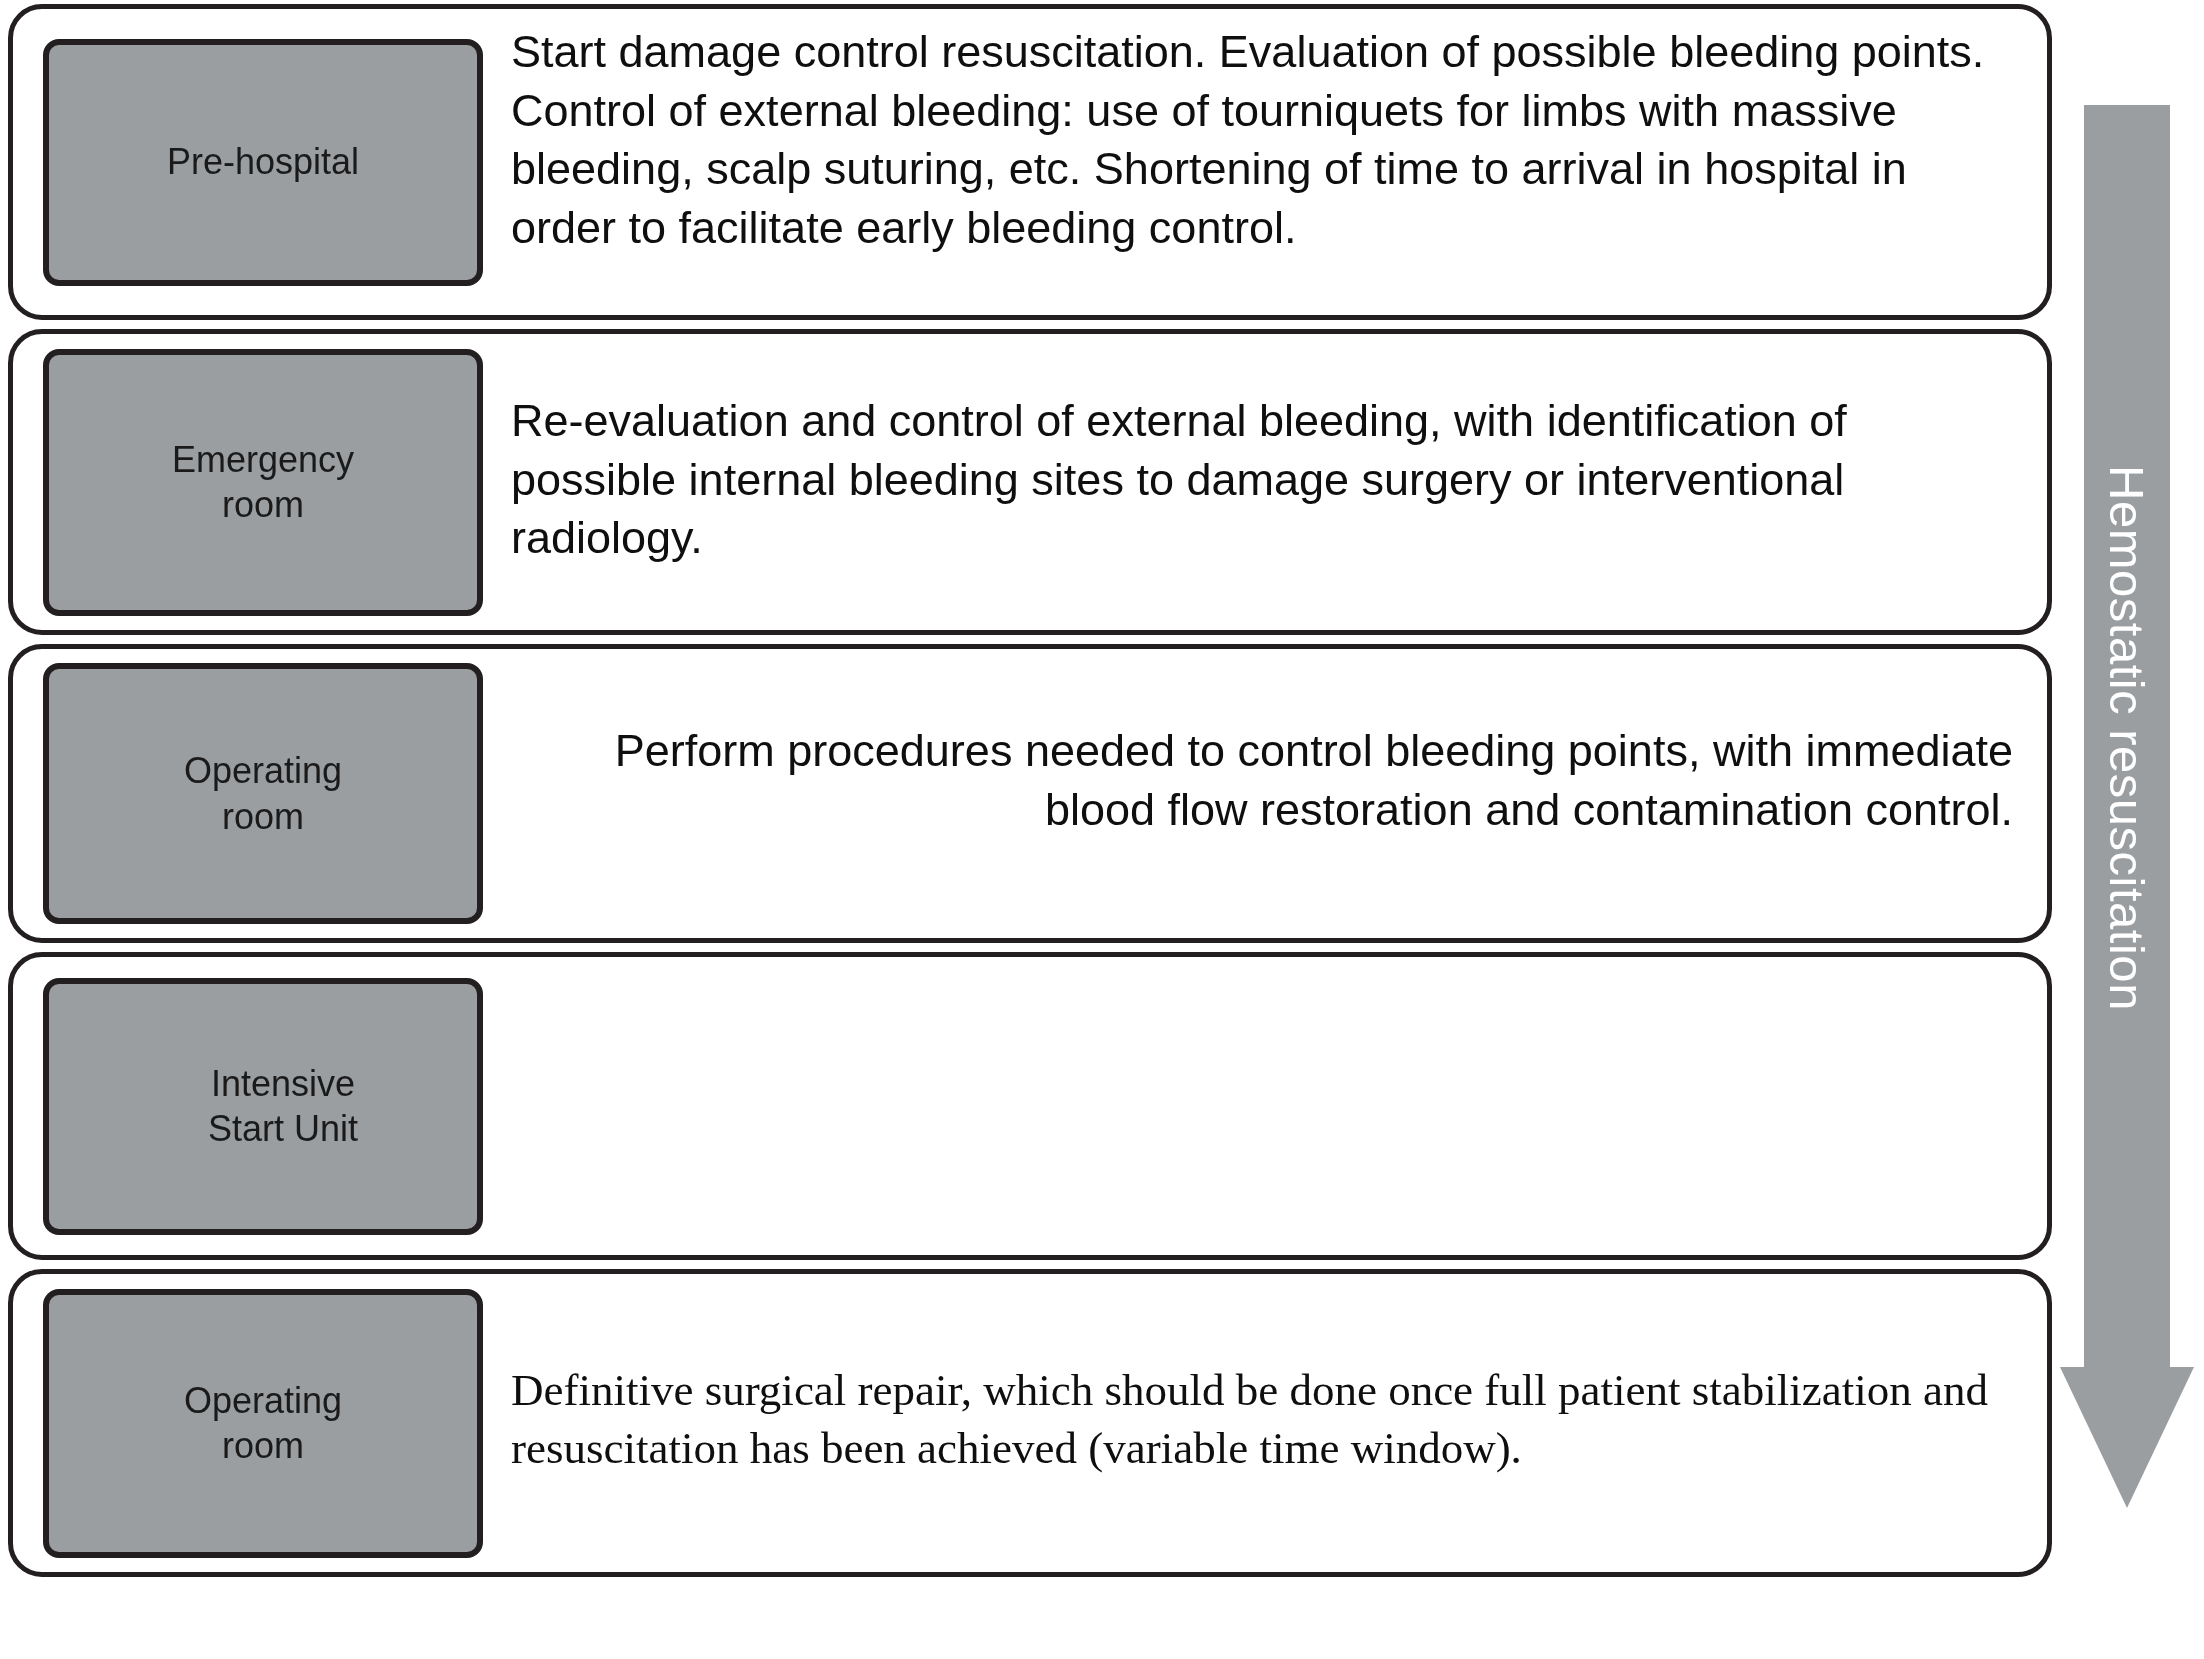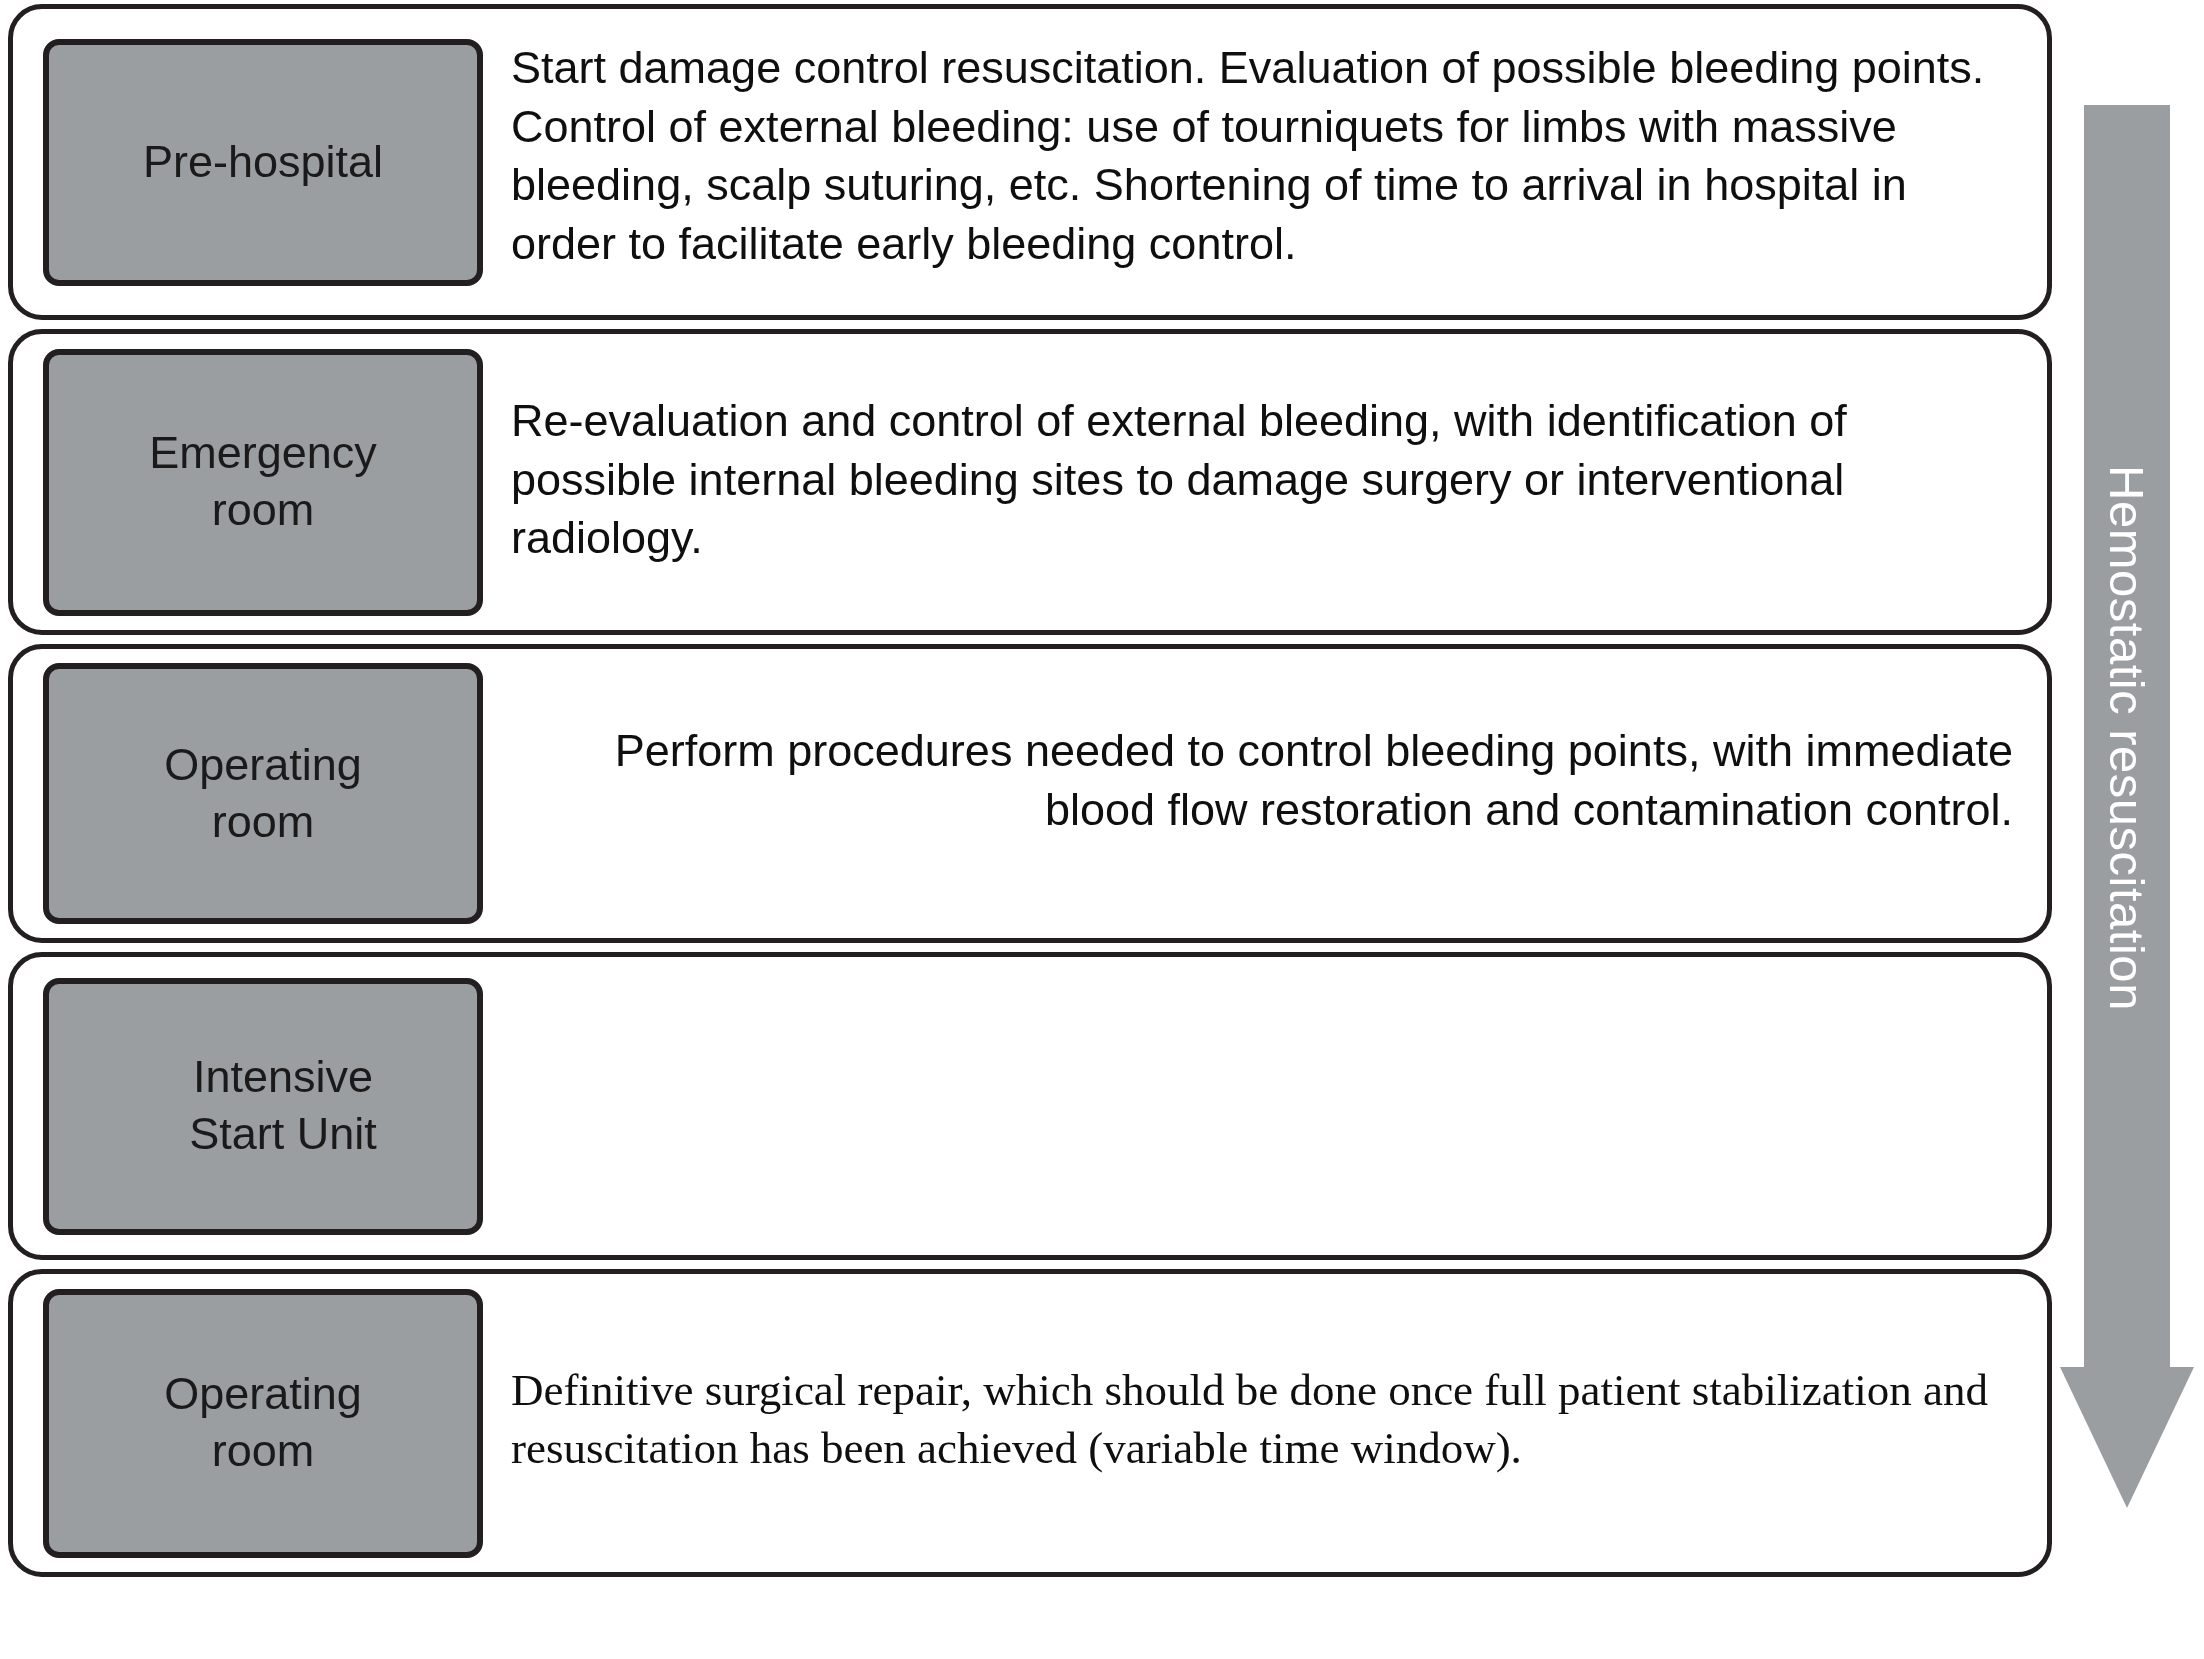--- a/index.html
+++ b/index.html
@@ -61,39 +61,38 @@
     width: 440px;
     margin-left: 30px;
     border: 6px solid #231f20;
     border-radius: 16px;
     background: #9b9ea1;
     color: #1a1a1a;
     display: flex;
     align-items: center;
     justify-content: center;
     text-align: center;
-    font-size: 45px;
+    font-size: 36px;
     line-height: 1.26;
     box-sizing: border-box;
   }
 
   .r1 .stage-box { height: 247px; }
   .r2 .stage-box { height: 267px; }
   .r3 .stage-box { height: 261px; }
   .r4 .stage-box { height: 257px; padding-left: 40px; }
   .r5 .stage-box { height: 269px; }
 
   .stage-desc {
     flex: 1 1 auto;
     padding: 0 34px 0 28px;
     color: #0f0f0f;
     font-size: 45px;
     line-height: 1.30;
     text-align: left;
-    margin-top: 16px;
   }
 
   .stage-desc p {
     margin: 0;
   }
 
   
   .r1 .stage-desc { align-self: flex-start; padding-top: 14px; }
   .r2 .stage-desc { align-self: center; margin-top: -4px; }
   .r3 .stage-desc { align-self: center; margin-top: -26px; text-align: right; }

